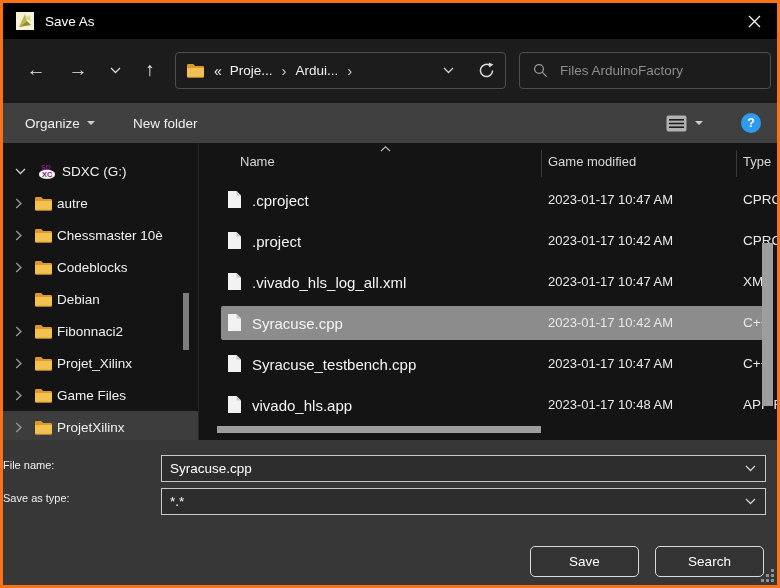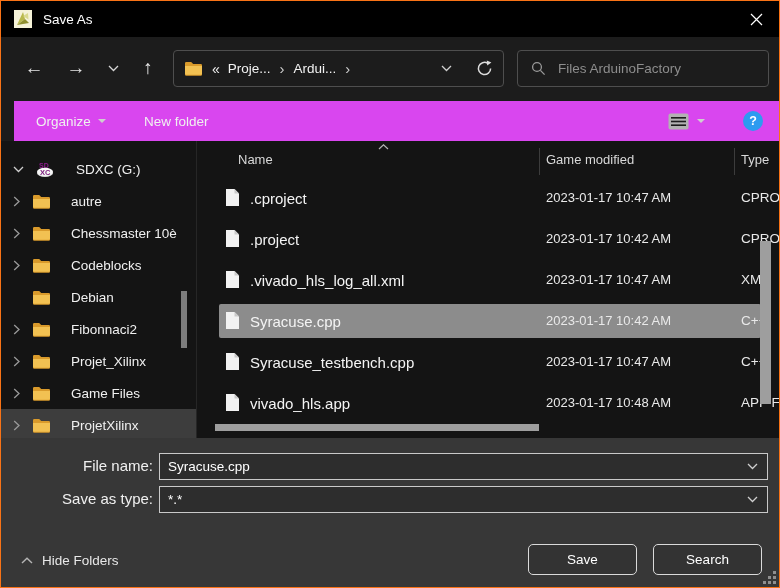--- a/index.html
+++ b/index.html
@@ -1,19 +1,19 @@
 <!DOCTYPE html>
 <html><head>
 <meta charset="utf-8">
 <style>
   html,body{margin:0;padding:0;background:#000;}
   .window{
     position:relative;width:780px;height:588px;overflow:hidden;
     background:#1c1c1c;font-family:"Liberation Sans",sans-serif;
-    -webkit-font-smoothing:antialiased;box-sizing:border-box;border:1px solid #f97316;
+    -webkit-font-smoothing:antialiased;box-sizing:border-box;border:3px solid #f97316;
   }
   
   .titlebar{position:absolute;top:0;left:0;right:0;height:36px;background:#000;display:flex;align-items:center;}
   .app-icon{margin-left:13px;width:18px;height:18px;flex:0 0 auto;}
   .title-text{margin-left:11px;color:#fff;font-size:13.5px;}
   .close-btn{position:absolute;right:0;top:0;width:46px;height:36px;display:flex;align-items:center;justify-content:center;}
   
   .navbar{position:absolute;top:36px;left:0;right:0;height:64px;background:#1c1c1c;}
   .nav-btn{position:absolute;top:12px;width:38px;height:38px;display:flex;align-items:center;justify-content:center;
     color:#e6e6e6;font-size:19px;border-radius:4px;}
@@ -21,56 +21,56 @@
   .addressbar{position:absolute;left:172px;top:13px;width:331px;height:37px;box-sizing:border-box;
     border:1px solid #4e4e4e;border-radius:4px;display:flex;align-items:center;padding:0 10px;background:#1c1c1c;}
   .crumb-ovf{color:#efefef;font-size:14px;margin:0 8px 0 9px;}
   .crumb{color:#f2f2f2;font-size:13.5px;}
   .crumb-sep{color:#cfcfcf;font-size:15px;margin:0 9px;}
   .addr-chevron{margin-left:auto;}
   .searchbox{position:absolute;left:516px;top:13px;width:252px;height:37px;box-sizing:border-box;
     border:1px solid #4e4e4e;border-radius:4px;display:flex;align-items:center;padding:0 13px;background:#1c1c1c;}
   .search-ph{color:#8d8d8d;font-size:13.5px;margin-left:12px;}
   
-  .toolbar{position:absolute;top:100px;left:13px;right:0;height:40px;background:#d946ef;}
+  .toolbar{position:absolute;top:100px;left:0;right:0;height:40px;background:#404040;}
   .tool-item{position:absolute;top:0;height:40px;display:flex;align-items:center;color:#f0f0f0;font-size:13.5px;gap:7px;}
   .caret{width:0;height:0;border-left:4px solid transparent;border-right:4px solid transparent;border-top:4px solid #cfcfcf;}
   .help-circle{width:20px;height:20px;border-radius:50%;background:#2d9bf0;color:#fff;font-size:12.5px;font-weight:bold;
     display:flex;align-items:center;justify-content:center;}
   
   .content{position:absolute;top:140px;left:0;width:780px;height:297px;background:#141414;}
   .sidebar{position:absolute;left:0;top:0;width:196px;height:297px;border-right:1px solid #262626;box-sizing:border-box;overflow:hidden;}
   .tree{padding-top:12px;}
   .tree-row{height:32px;display:flex;align-items:center;color:#f0f0f0;font-size:13.5px;}
   .tree-row.root{padding-left:12px;}
   .tree-row.child{padding-left:12px;}
   .tree-row.selected{background:#3d3d3d;}
   .tree-icon{margin-left:12px;flex:0 0 auto;}
-  .tree-label{margin-left:20px;white-space:nowrap;}
+  .tree-label{margin-left:4px;white-space:nowrap;}
   .sb-scroll{position:absolute;left:180px;top:150px;width:6px;height:57px;background:#7d7d7d;}
   
   .filelist{position:absolute;left:197px;top:0;right:0;height:297px;}
   .fl-header{position:absolute;top:0;left:0;right:0;height:40px;color:#d9d9d9;font-size:13px;}
   .fl-h-name{position:absolute;left:40px;top:11px;}
   .fl-sort{position:absolute;left:180px;top:3px;}
   .fl-div{position:absolute;top:7px;width:1px;height:27px;background:#3c3c3c;}
   .fl-h-date{position:absolute;left:348px;top:11px;}
   .fl-h-type{position:absolute;left:543px;top:11px;}
   .fl-rows{position:absolute;top:40px;left:0;right:0;}
   .frow{height:34px;margin:0 20px 7px 21px;position:relative;border-radius:2px;}
   .frow.selected{background:#8c8c8c;}
   .file-icon{position:absolute;left:6px;top:7px;}
   .fname{position:absolute;left:31px;top:9px;color:#f4f4f4;font-size:15px;white-space:nowrap;}
   .fdate{position:absolute;left:327px;top:9px;color:#e9e9e9;font-size:13px;white-space:nowrap;}
   .ftype{position:absolute;left:522px;top:9px;color:#e9e9e9;font-size:13.5px;white-space:nowrap;}
   .fl-vscroll{position:absolute;right:10px;top:100px;width:11px;height:163px;background:#9e9e9e;z-index:5;}
   .fl-hscroll{position:absolute;left:17px;top:283px;width:324px;height:7px;background:#9e9e9e;z-index:5;}
   
   .bottom{position:absolute;top:437px;left:0;right:0;height:151px;background:#373737;}
-  .form-label{position:absolute;left:0;width:152px;text-align:right;color:#f0f0f0;font-size:15px;}
+  .form-label{position:absolute;left:0;width:152px;text-align:left;color:#f0f0f0;font-size:11px;}
   .combo{position:absolute;left:158px;right:11px;height:27px;box-sizing:border-box;background:#2d2d2d;
     border:1px solid #c9c9c9;display:flex;align-items:center;padding:0 28px 0 8px;}
   .combo-val{color:#fff;font-size:13.5px;white-space:nowrap;}
   .combo-chevron{position:absolute;right:9px;top:9px;}
   .footer-link{position:absolute;left:20px;top:112px;height:20px;display:flex;align-items:center;gap:9px;
     color:#e8e8e8;font-size:13.5px;}
   .btn{position:absolute;top:106px;width:109px;height:31px;box-sizing:border-box;background:#333;
     border:1px solid #dadada;border-radius:5px;color:#fff;font-size:13.5px;
     display:flex;align-items:center;justify-content:center;}
   .grip{position:absolute;right:2px;bottom:2px;}
@@ -359,26 +359,20 @@
     </div>
 
     <span class="form-label" style="top:52px">Save as type:</span>
     <div class="combo" style="top:48px">
       <span class="combo-val">*.*</span>
       <svg class="combo-chevron" width="11" height="7" viewBox="0 0 11 7">
         <path d="M1 1 L5.5 5.5 L10 1" fill="none" stroke="#cfcfcf" stroke-width="1.3"></path>
       </svg>
     </div>
 
-    <div class="footer-link">
-      <svg width="12" height="7" viewBox="0 0 12 7">
-        <path d="M1 6 L6 1.2 L11 6" fill="none" stroke="#b5b5b5" stroke-width="1.4"></path>
-      </svg>
-      <span>Hide Folders</span>
-    </div>
     <div class="btn" style="left:527px">Save</div>
     <div class="btn" style="left:652px">Search</div>
   </div>
 
   <svg class="grip" width="14" height="14" viewBox="0 0 14 14">
     <rect x="10" y="0" width="3" height="3" fill="#8f8f8f"></rect>
     <rect x="5" y="5" width="3" height="3" fill="#8f8f8f"></rect>
     <rect x="10" y="5" width="3" height="3" fill="#8f8f8f"></rect>
     <rect x="0" y="10" width="3" height="3" fill="#8f8f8f"></rect>
     <rect x="5" y="10" width="3" height="3" fill="#8f8f8f"></rect>

